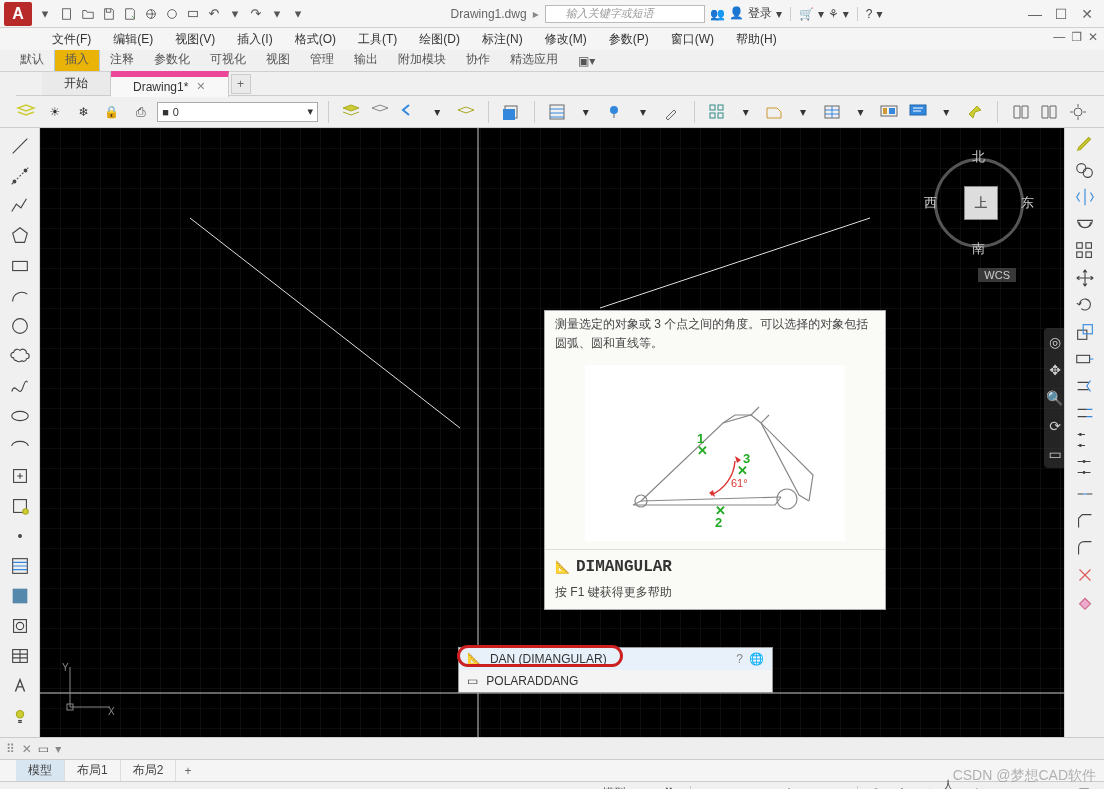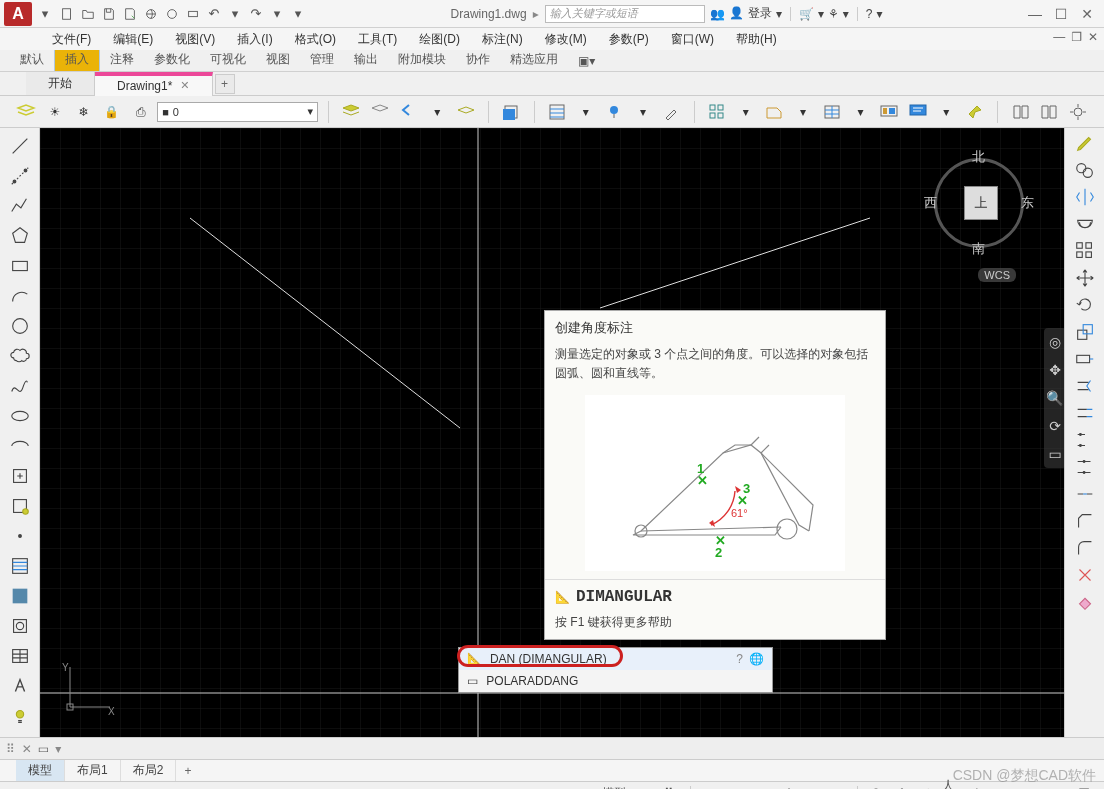--- a/index.html
+++ b/index.html
@@ -5,54 +5,54 @@
 * { margin:0; padding:0; box-sizing:border-box; font-family:"Microsoft YaHei",Arial,sans-serif; }
 body { width:1104px; height:789px; background:#f0f0f0; overflow:hidden; position:relative; font-size:12px; color:#333; }
 .titlebar { height:28px; background:#f5f5f5; display:flex; align-items:center; border-bottom:1px solid #d0d0d0; padding:0 4px; gap:4px; }
 .logo { width:28px; height:24px; background:#b82a2a; color:#fff; font-weight:bold; font-size:16px; display:flex; align-items:center; justify-content:center; border-radius:2px; }
 .logo::after{content:"";}
 .qat { display:flex; gap:3px; align-items:center; }
 .qat-btn { width:18px; height:18px; display:flex; align-items:center; justify-content:center; cursor:pointer; font-size:13px; color:#555; }
 .qat-btn svg { width:14px; height:14px; }
 .title-center { flex:1; display:flex; align-items:center; justify-content:center; gap:6px; }
 .filename { font-size:12px; color:#666; }
-.searchbox { width:160px; height:18px; border:1px solid #bbb; background:#fff; font-style:italic; font-size:11px; padding:0 4px; color:#999; display:flex; align-items:center; }
+.searchbox { width:160px; height:18px; border:1px solid #bbb; background:#fff; font-style:italic; font-size:11px; padding:0 20px; color:#999; display:flex; align-items:center; }
 .userarea { display:flex; align-items:center; gap:4px; font-size:12px; color:#444; }
 .userarea .sep{ width:1px; height:14px; background:#ccc; margin:0 4px;}
 .winbtns { margin-left:auto; display:flex; gap:8px; padding-right:4px; }
 .winbtn { width:18px; height:18px; display:flex; align-items:center; justify-content:center; cursor:pointer; color:#666; font-size:14px; }
 .menubar { height:22px; background:#f5f5f5; display:flex; align-items:center; padding-left:42px; gap:2px; font-size:12px; color:#333; position:relative;}
 .menubar .mitem { padding:2px 10px; cursor:pointer; }
 .doc-winbtns{ position:absolute; right:6px; top:2px; display:flex; gap:6px; color:#666;}
 .ribbon-tabs { height:22px; background:#f0f0f0; display:flex; align-items:flex-end; padding-left:10px; gap:0; font-size:12px; border-bottom:1px solid #d0d0d0;}
 .rtab { padding:3px 10px; cursor:pointer; color:#555; }
 .rtab.active { background:#eab308; border:1px solid #b0c8e0; border-bottom:none; }
-.filetabs { height:24px; background:#f0f0f0; display:flex; align-items:center; padding-left:26px; gap:0; border-bottom:1px solid #ccc;}
+.filetabs { height:24px; background:#f0f0f0; display:flex; align-items:center; padding-left:26px; gap:0; border-bottom:1px solid #ccc;margin-left:16px;}
 .ftab { padding:3px 22px; background:#eaeaea; border-right:1px solid #ccc; display:flex; align-items:center; gap:8px; cursor:pointer; font-size:12px;}
-.ftab.active { background:#f8f8f8; border-top:4px solid #ec4899; }
+.ftab.active { background:#f8f8f8; border-top:6px solid #ec4899; }
 .ftab .close{ color:#888; font-size:11px; }
 .ftab-add{ width:20px; height:20px; background:#eaeaea; border:1px solid #ccc; margin-left:2px; display:flex; align-items:center; justify-content:center; cursor:pointer; color:#666;}
 .toolbar-row { height:32px; background:#f0f0f0; border-bottom:1px solid #ccc; display:flex; align-items:center; padding:0 14px; gap:4px;}
 .tbtn { width:26px; height:26px; display:flex; align-items:center; justify-content:center; cursor:pointer; border:1px solid transparent; }
 .tbtn svg { width:20px; height:20px; }
 .tsep{ width:1px; height:22px; background:#ccc; margin:0 6px;}
 .layer-combo{ width:170px; height:20px; border:1px solid #aaa; background:#fff; display:flex; align-items:center; padding:0 4px; font-size:11px;}
 .drawing-area{ position:relative; height:609px; display:flex; }
 .left-palette{ width:40px; background:#f0f0f0; border-right:1px solid #ccc; display:flex; flex-direction:column; align-items:center; padding-top:4px; gap:2px;}
 .left-palette .pbtn{ width:32px; height:28px; display:flex; align-items:center; justify-content:center; cursor:pointer;}
 .pbtn svg{ width:22px; height:22px; stroke:#444; stroke-width:1.2; fill:none;}
 .canvas{ flex:1; background:#000; position:relative; overflow:hidden;}
 .canvas svg.bg{ position:absolute; inset:0; }
 .right-palette{ width:40px; background:#f0f0f0; border-left:1px solid #ccc; display:flex; flex-direction:column; align-items:center; padding-top:4px; gap:2px;}
 .viewcube{ position:absolute; top:20px; right:30px; width:110px; height:110px; }
 .viewcube .ring{ position:absolute; inset:10px; border:3px solid #555; border-radius:50%; }
 .viewcube .cube{ position:absolute; left:40px; top:38px; width:34px; height:34px; background:#ddd; border:1px solid #888; display:flex; align-items:center; justify-content:center; font-size:13px; color:#333;}
 .viewcube .dir{ position:absolute; color:#ccc; font-size:13px;}
 .viewcube .n{ top:0; left:48px;} .viewcube .s{ bottom:0; left:48px;} .viewcube .e{ top:46px; right:0;} .viewcube .w{ top:46px; left:0;}
-.wcs-tag{ position:absolute; top:140px; right:48px; background:rgba(80,80,80,.7); color:#ccc; font-size:11px; padding:1px 6px; border-radius:6px;}
+.wcs-tag{ position:absolute; top:140px; right:48px; background:rgba(80,80,80,.7); color:#ccc; font-size:11px; padding:1px 6px; border-radius:0;}
 .tooltip-card{ position:absolute; left:504px; top:182px; width:342px; background:#fafaf7; border:1px solid #aaa; box-shadow:0 2px 6px rgba(0,0,0,.3);}
 .tooltip-card .tt-title{ padding:8px 10px 4px; font-size:13px; color:#333;}
 .tooltip-card .tt-desc{ padding:4px 10px 8px; font-size:12px; color:#444; line-height:1.6;}
 .tooltip-card .tt-img{ margin:4px auto 8px; width:260px; height:176px; background:#fff; position:relative;}
 .tooltip-card .tt-cmd{ border-top:1px solid #ddd; padding:8px 10px; display:flex; align-items:center; gap:6px;}
 .tooltip-card .tt-cmd .cmdname{ font-weight:bold; font-size:16px;font-family:Liberation Mono, monospace;}
 .tooltip-card .tt-help{ padding:0 10px 8px; font-size:12px; color:#444;}
 .cmd-suggest{ position:absolute; left:418px; top:519px; width:315px; background:#f4f4f4; border:1px solid #999; font-size:12px;}
 .cmd-suggest .row{ padding:4px 8px; display:flex; align-items:center; gap:8px; }
 .cmd-suggest .row.hl{ background:#e8f0fa;}
@@ -465,21 +465,20 @@
 
     <div class="navbar-vert">
       <div class="nbtn">◎</div>
       <div class="nbtn">✥</div>
       <div class="nbtn">🔍</div>
       <div class="nbtn">⟳</div>
       <div class="nbtn">▭</div>
     </div>
 
     <div class="tooltip-card">
-      <div class="tt-title">创建角度标注</div>
       <div class="tt-desc">测量选定的对象或 3 个点之间的角度。可以选择的对象包括圆弧、圆和直线等。</div>
       <div class="tt-img">
         <svg viewBox="0 0 260 176" width="260" height="176">
           <g stroke="#888" stroke-width="1.2" fill="none">
             <path d="M56 136 L138 58 L166 50 L176 58 L214 130 L224 136"></path>
             <circle cx="202" cy="134" r="10"></circle>
             <circle cx="56" cy="136" r="6"></circle>
             <path d="M56 136 L196 132"></path>
             <path d="M56 136 L48 140 L190 140 L196 132"></path>
             <path d="M138 58 L150 50 L166 50"></path>

